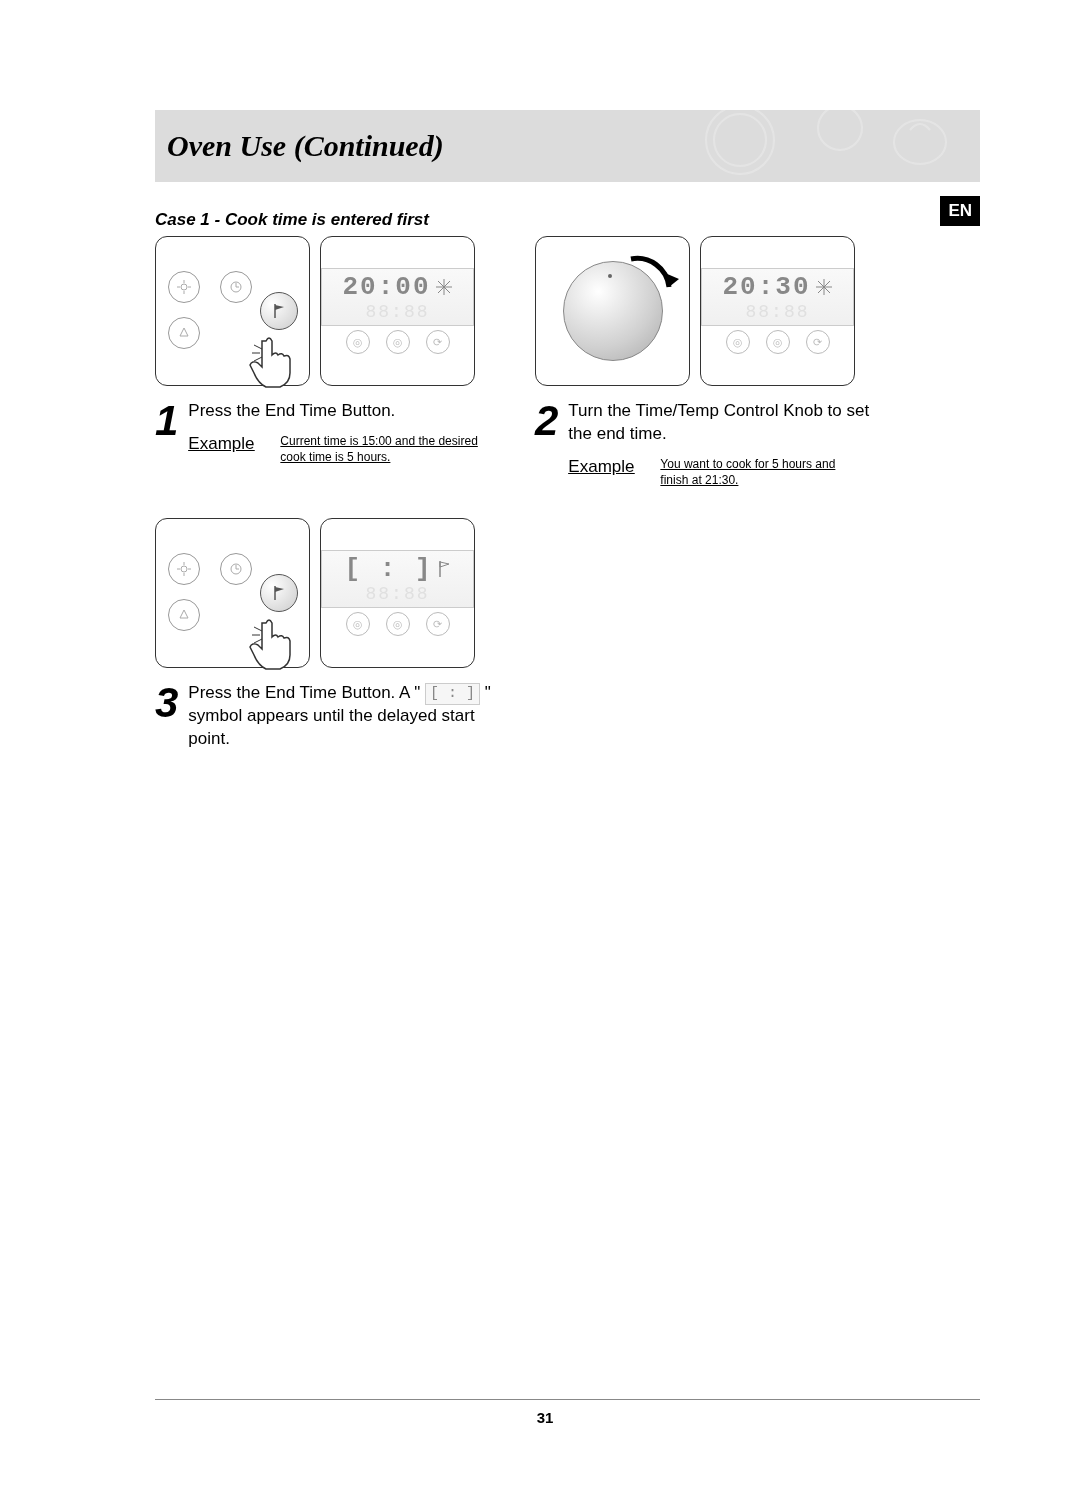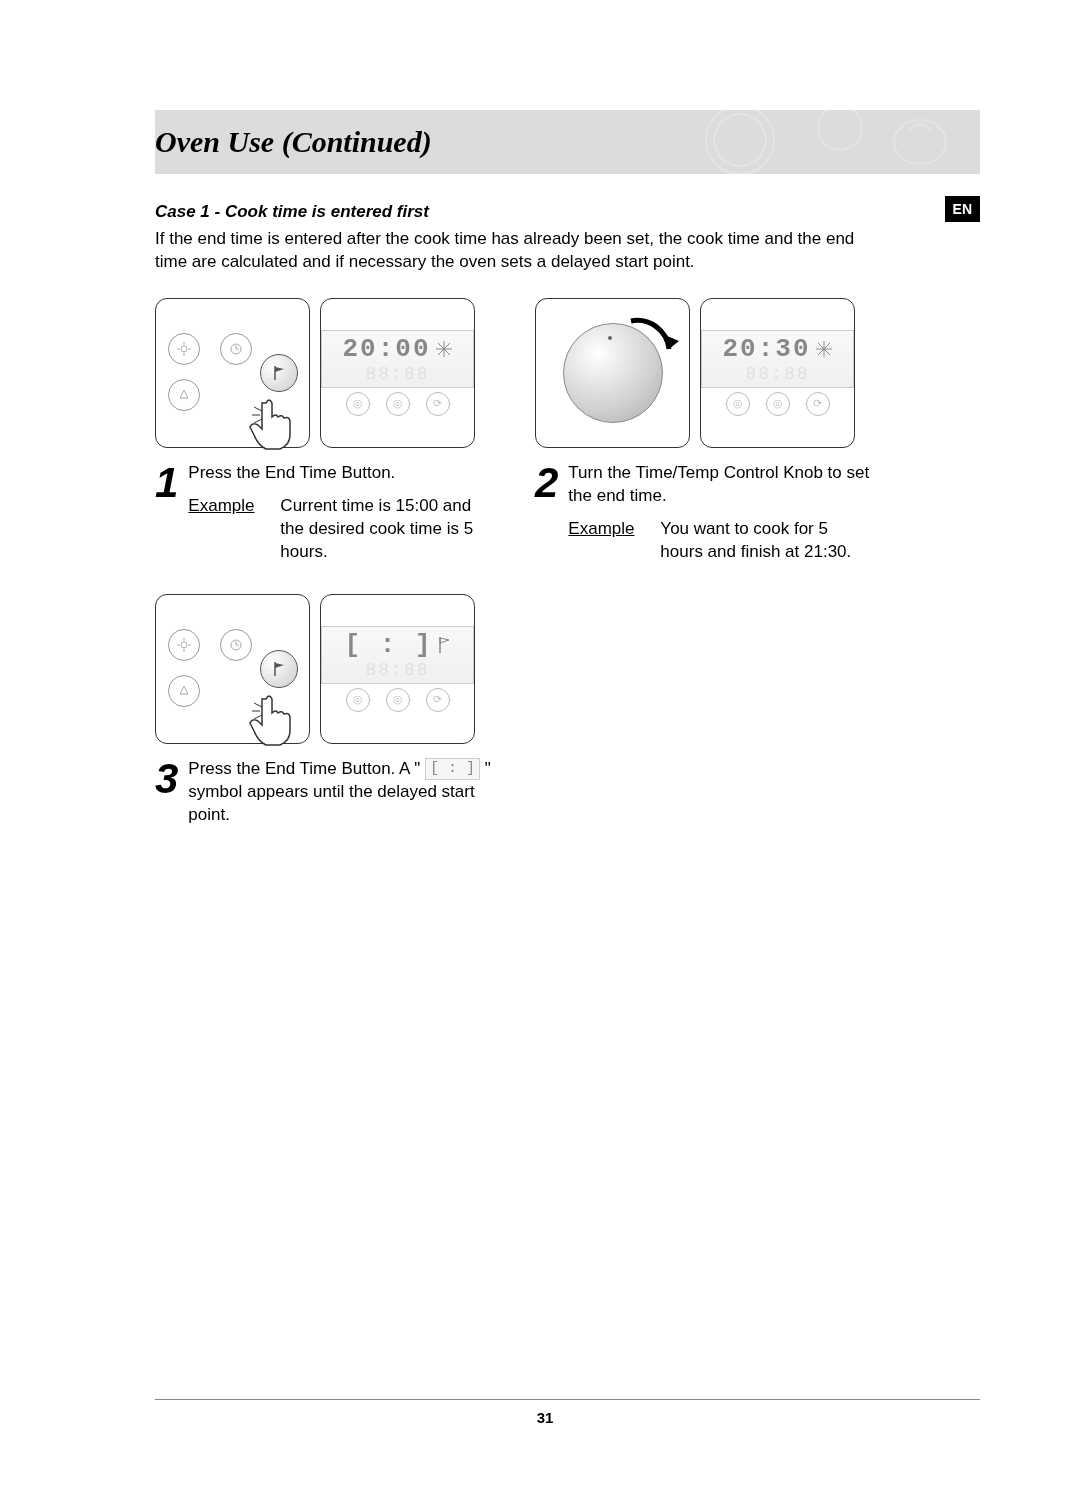--- a/index.html
+++ b/index.html
@@ -9,23 +9,24 @@
     background: #fff;
     font-family: Arial, Helvetica, sans-serif;
     color: #000;
     position: relative;
   }
   .page {
     padding: 110px 100px 0 155px;
   }
   .title-banner {
     background: #dcdcdc;
-    height: 64px;
+    height: 72px;
     display: flex;
     align-items: center;
+    padding-left: 12px;
     margin-bottom: 28px;
     position: relative;
     overflow: hidden;
   }
   .title-banner h1 {
     font-family: "Times New Roman", Times, serif;
     font-style: italic;
     font-weight: bold;
     font-size: 30px;
     color: #000;
@@ -44,21 +45,21 @@
     font-weight: bold;
     font-size: 22px;
     margin-bottom: 10px;
   }
   .lang-tab {
     position: absolute;
     right: 100px;
     top: 196px;
     background: #000;
     color: #fff;
-    font-size: 14px;
+    font-size: 17px;
     font-weight: bold;
     padding: 5px 8px;
   }
   .case-heading {
     font-weight: bold;
     font-style: italic;
     font-size: 17px;
     margin-bottom: 6px;
     margin-top: 12px;
   }
@@ -168,23 +169,24 @@
   .step-body {
     font-size: 17px;
     line-height: 1.35;
     flex: 1;
   }
   .step-body b { font-weight: normal; }
   .example-row {
     display: flex;
     gap: 16px;
     margin-top: 10px;
+    text-decoration: underline;
   }
   .example-label { text-decoration: underline; font-size: 17px; min-width: 76px; }
-  .example-text { font-size: 17px; line-height: 1.35; max-width: 200px; }
+  .example-text { font-size: 12px; line-height: 1.35; max-width: 200px; }
   .knob {
     width: 100px; height: 100px; border-radius: 50%;
     background: radial-gradient(circle at 35% 30%, #fff, #d0d0d0 60%, #aaa);
     border: 1.5px solid #888;
     position: relative;
   }
   .arrow {
     position: absolute;
     right: 10px; top: 10px;
     width: 60px; height: 60px;
@@ -228,21 +230,20 @@
       <circle cx="60" cy="40" r="26" fill="none" stroke="#fff" stroke-width="2"></circle>
       <circle cx="160" cy="28" r="22" fill="none" stroke="#fff" stroke-width="2"></circle>
       <ellipse cx="240" cy="42" rx="26" ry="22" fill="none" stroke="#fff" stroke-width="2"></ellipse>
       <path d="M230 30 q10 -12 20 0" fill="none" stroke="#fff" stroke-width="2"></path>
     </svg>
   </div>
 
   <div class="lang-tab">EN</div>
 
   <div class="case-heading">Case 1 - Cook time is entered first</div>
-  <p class="intro">If the end time is entered after the cook time has already been set, the cook time and the end time are calculated and if necessary the oven sets a delayed start point.</p>
 
   <div class="row">
 
     <div class="col">
       <div class="panel-pair">
         <div class="panel panel-left">
           <div class="ctrl-grid">
             <span class="ctrl-btn">
               <svg width="14" height="14" viewBox="0 0 14 14">
                   <circle cx="7" cy="7" r="3" fill="none" stroke="#aaa"></circle>

